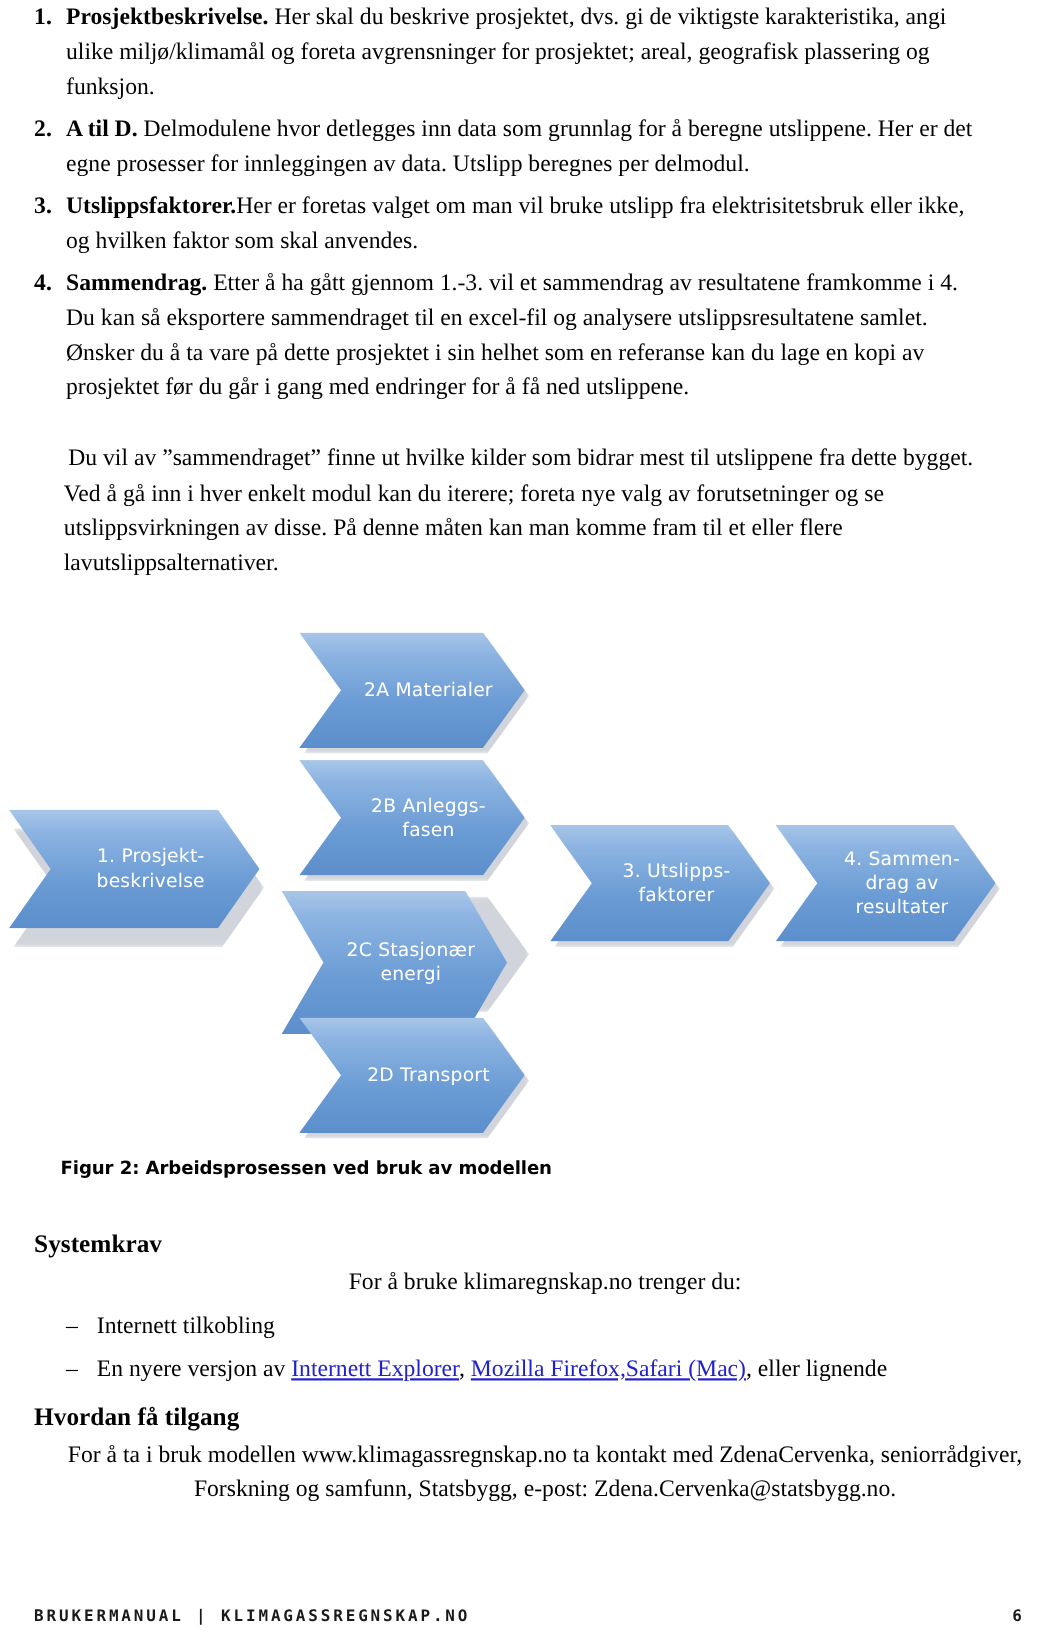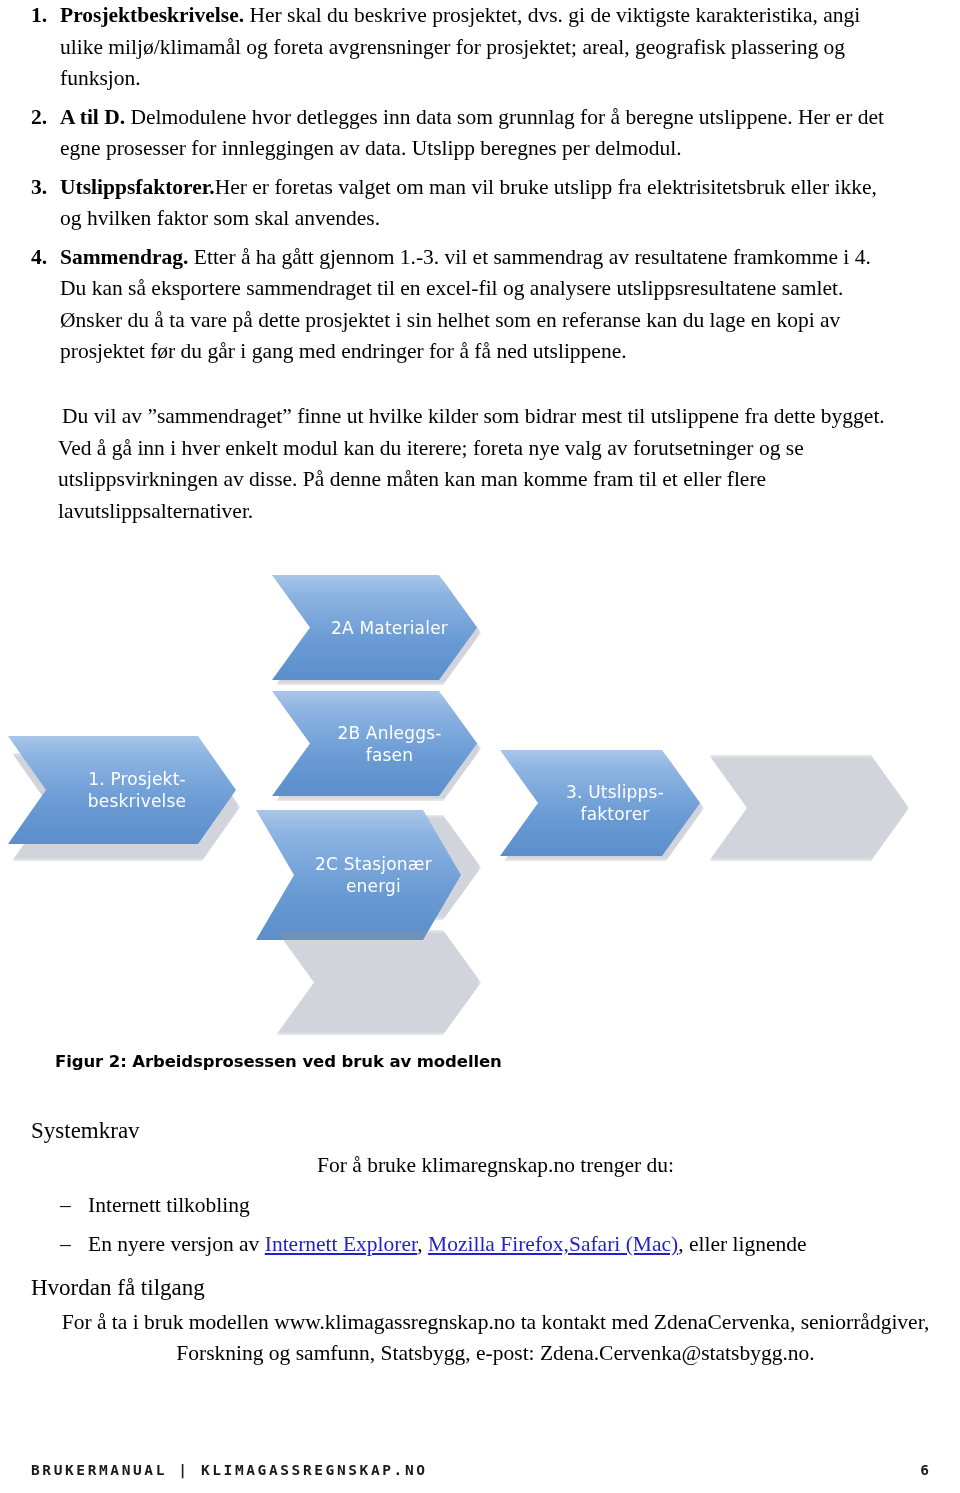--- a/index.html
+++ b/index.html
@@ -97,21 +97,21 @@
     top: 1052px;
     font-family: "DejaVu Sans", "Liberation Sans", sans-serif;
     font-weight: bold;
     font-size: 16.5px;
     letter-spacing: -0.1px;
     color: #000;
     margin-left: 24px;
   }
   .h2 {
     font-family: "Liberation Serif", serif;
-    font-weight: normal;
+    font-weight: bold;
     font-size: 23px;
     margin: 0;
     padding-left: 31px;
   }
   .lead {
     font-size: 21.5px;
     line-height: 31.5px;
     padding-left: 31px;
     margin: 0;
     text-align: center;
@@ -188,25 +188,31 @@
       </div>
       <div class="chev-shadow" style="left: 276px; top: 148px; width: 205px; height: 105px;"></div>
       <div class="chev" style="left: 272px; top: 143px; width: 205px; height: 105px;">
         <span>2B Anleggs-<br>fasen</span>
       </div>
       <div class="chev-shadow" style="left: 276px; top: 267px; width: 205px; height: 105px;"></div>
       <div class="chev" style="left: 256px; top: 262px; width: 205px; height: 130px;">
         <span>2C Stasjonær<br>energi</span>
       </div>
       <div class="chev-shadow" style="left: 276px; top: 382px; width: 205px; height: 105px;"></div>
+      <div class="chev" style="left: 272px; top: 377px; width: 205px; height: 105px;">
+        <span>2D Transport</span>
+      </div>
       <div class="chev-shadow" style="left: 504px; top: 207px; width: 200px; height: 106px;"></div>
       <div class="chev" style="left: 500px; top: 202px; width: 200px; height: 106px;">
         <span>3. Utslipps-<br>faktorer</span>
       </div>
       <div class="chev-shadow" style="left: 709px; top: 207px; width: 200px; height: 106px;"></div>
+      <div class="chev" style="left: 705px; top: 202px; width: 200px; height: 106px;">
+        <span>4. Sammen-<br>drag av<br>resultater</span>
+      </div>
     </div>
 
   <div class="caption">Figur 2: Arbeidsprosessen ved bruk av modellen</div>
 
   <div class="bottom-block">
 
     <h2 class="h2">Systemkrav</h2>
 
     <p class="lead" style="margin-top:6px;">For å bruke klimaregnskap.no trenger du:</p>
 

